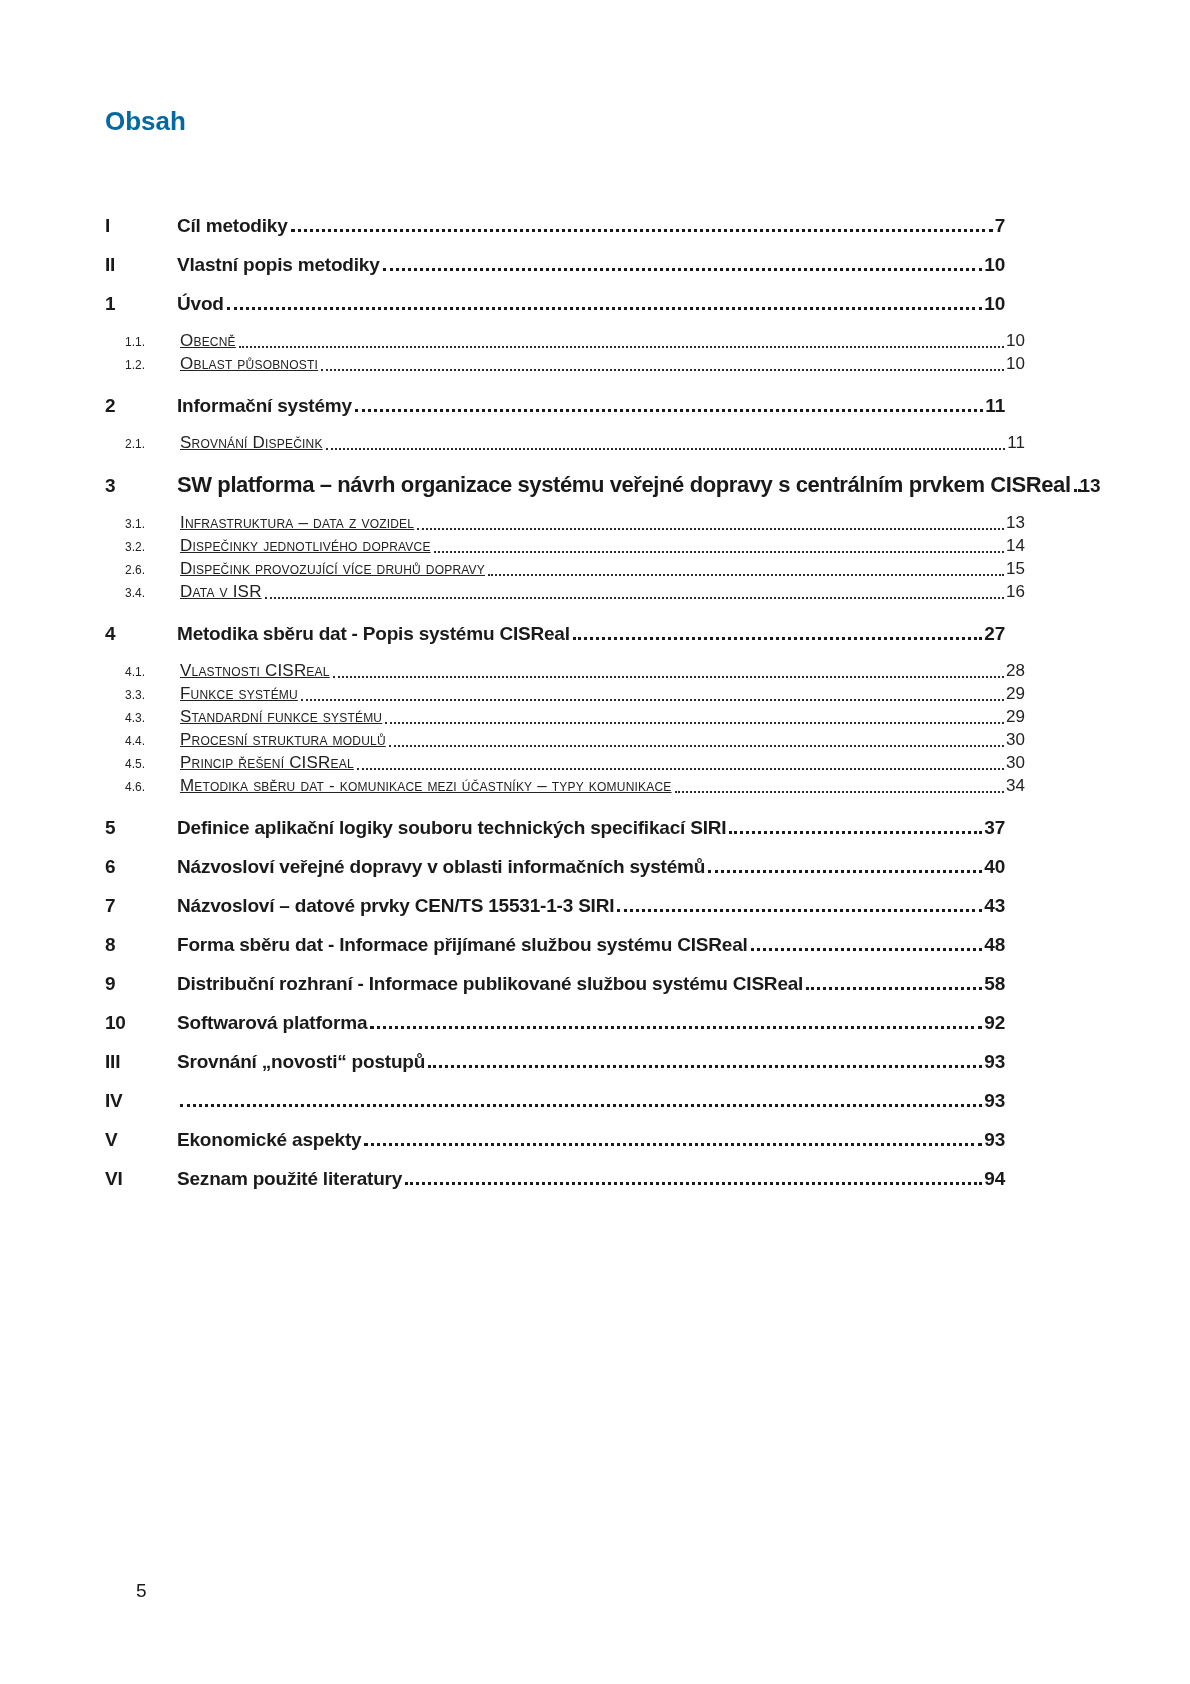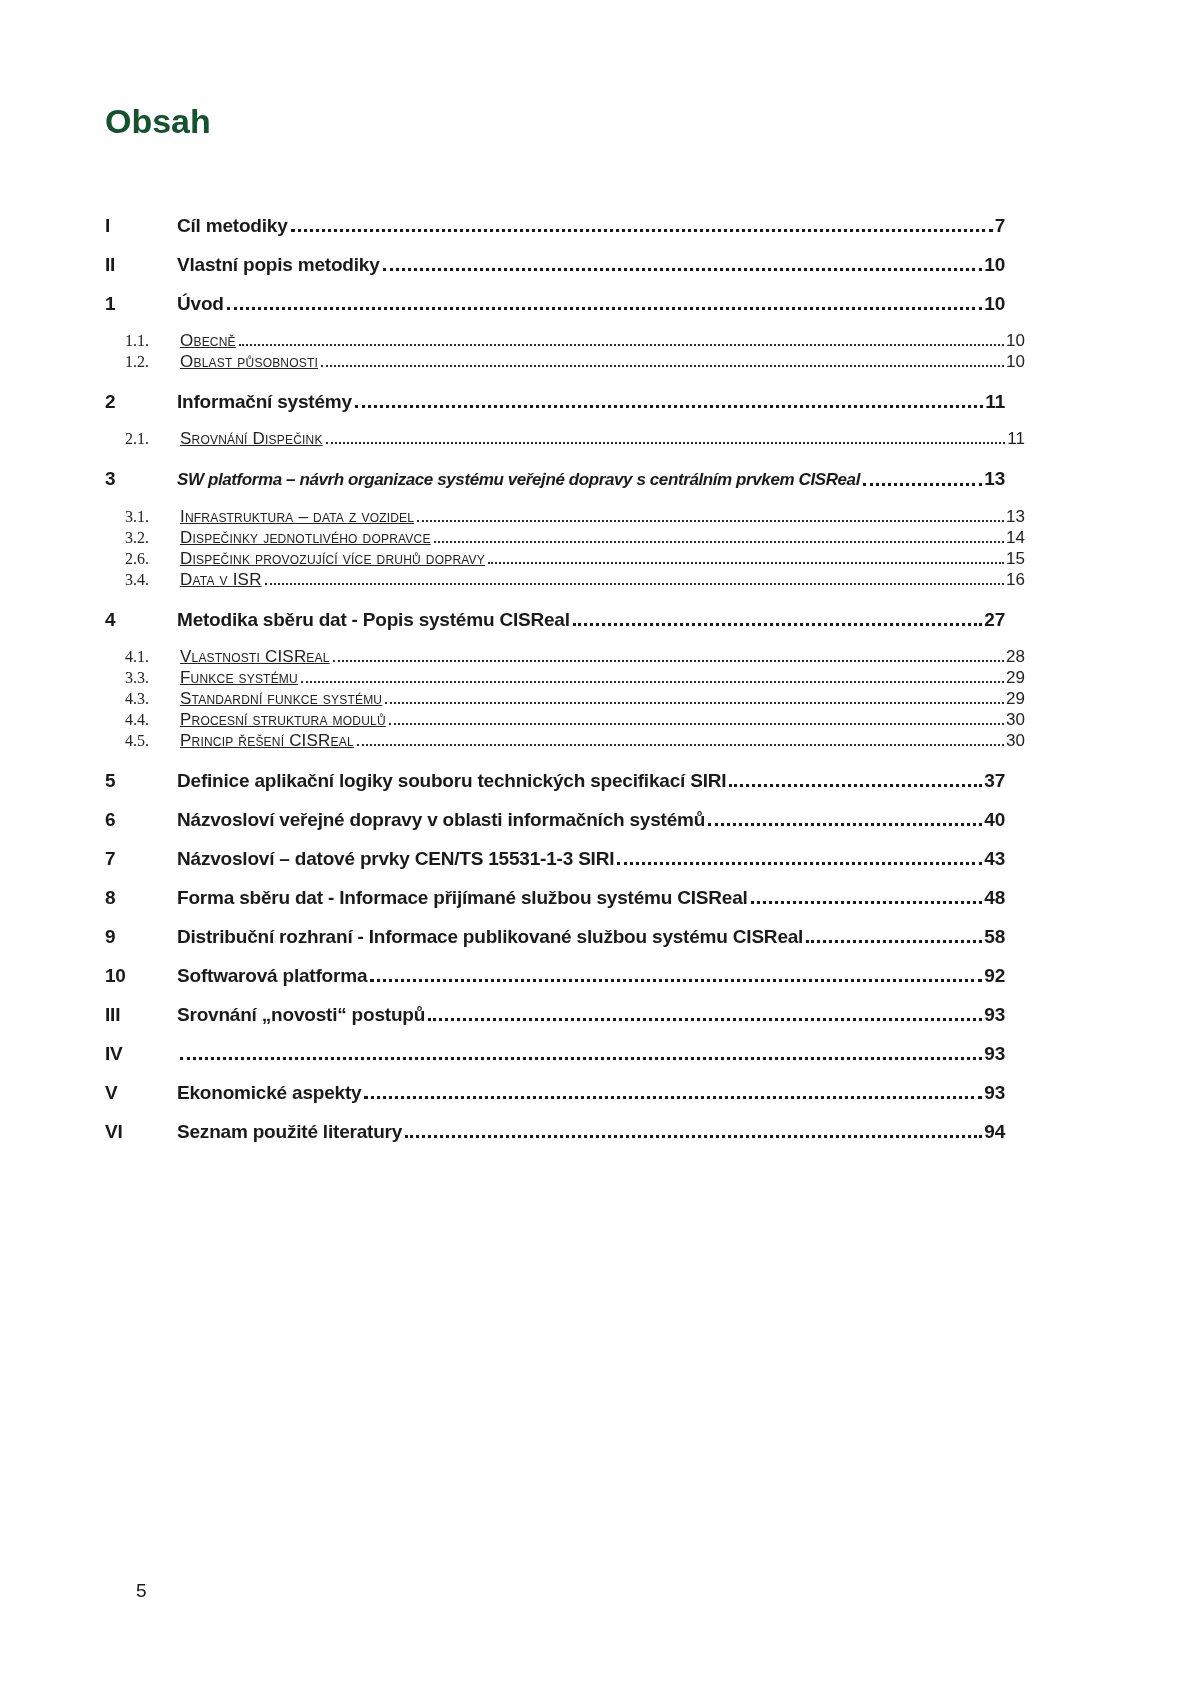--- a/index.html
+++ b/index.html
@@ -17,24 +17,24 @@
   }
   .content {
     position: absolute;
     left: 105px;
     top: 0;
     width: 900px;
   }
   .doc-title {
     margin: 0;
     padding-top: 101px;
-    font-size: 34px;
+    font-size: 26px;
     line-height: 41px;
     font-weight: bold;
-    color: #14532d;
+    color: #0369a1;
   }
   .toc {
     margin-top: 72px;
   }
   .row {
     display: flex;
     align-items: baseline;
     width: 100%;
   }
   .row .num {
@@ -60,37 +60,35 @@
   }
   
   .row.main {
     font-size: 19px;
     line-height: 24px;
     font-weight: bold;
     letter-spacing: -0.2px;
     margin-top: 15px;
   }
   .row.main .title.tight {
-    font-size: 17px;
+    font-size: 22px;
     letter-spacing: -0.4px;
-    font-style: italic;
   }
   
   .row.sub {
     font-size: 17px;
     line-height: 21px;
     font-weight: normal;
     margin-top: 0;
     padding-left: 20px;
     color: #222222;
   }
   .row.sub .num {
     flex: 0 0 55px;
-    font-size: 16px;
-    font-family: Liberation Serif, serif;
+    font-size: 12px;
   }
   .row.sub .title {
     font-variant: small-caps;
     letter-spacing: 0.2px;
     text-decoration: underline;
   }
   .row.sub .dots {
     border-bottom: 2px dotted #2b2b2b;
     margin: 0 2px 5px 3px;
   }
@@ -213,20 +211,26 @@
         <span class="title">Procesní struktura modulů</span>
         <span class="dots"></span>
         <span class="page-num">30</span>
       </div>
       <div class="row sub">
         <span class="num">4.5.</span>
         <span class="title">Princip řešení CISReal</span>
         <span class="dots"></span>
         <span class="page-num">30</span>
       </div>
+      <div class="row sub">
+        <span class="num">4.6.</span>
+        <span class="title">Metodika sběru dat - komunikace mezi účastníky – typy komunikace</span>
+        <span class="dots"></span>
+        <span class="page-num">34</span>
+      </div>
       <div class="row main">
         <span class="num">5</span>
         <span class="title">Definice aplikační logiky souboru technických specifikací SIRI</span>
         <span class="dots"></span>
         <span class="page-num">37</span>
       </div>
       <div class="row main">
         <span class="num">6</span>
         <span class="title">Názvosloví veřejné dopravy v oblasti informačních systémů</span>
         <span class="dots"></span>

